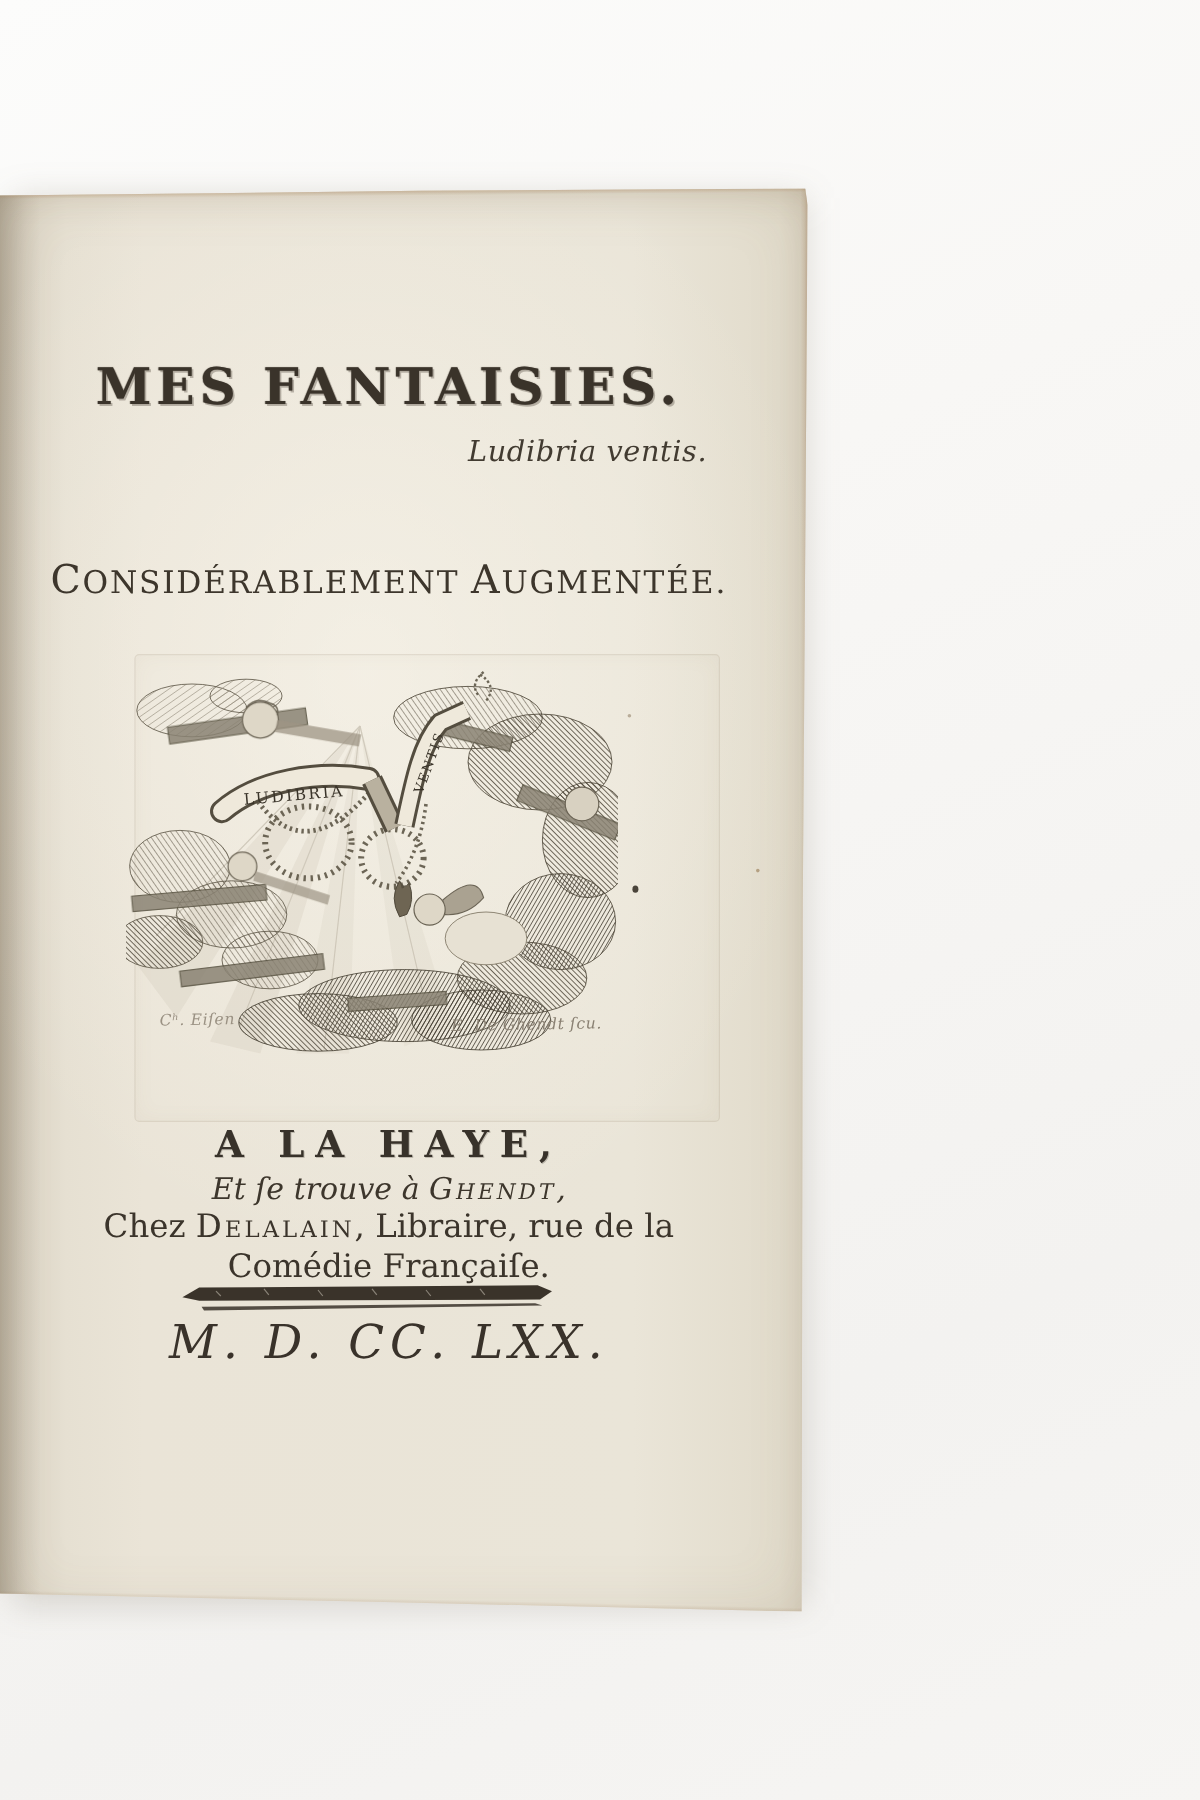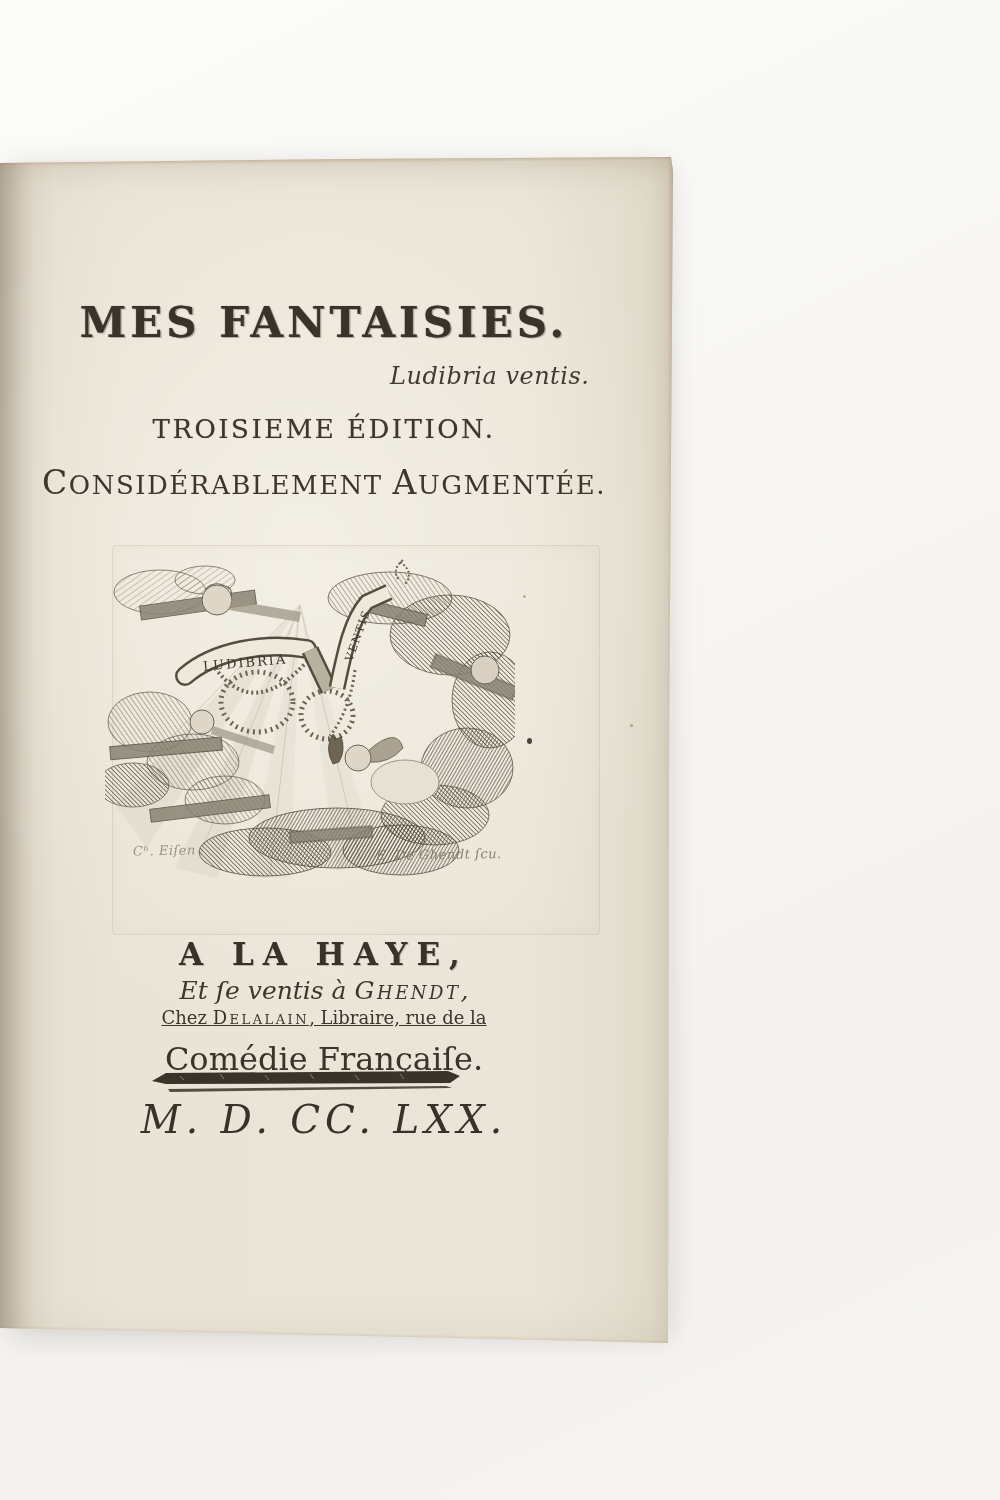--- a/index.html
+++ b/index.html
@@ -32,22 +32,22 @@
   .augmented .bigcap{font-size:33px;letter-spacing:1.5px;}
   .platemark{position:absolute;left:112px;top:390px;width:486px;height:388px;
     border:1px solid rgba(128,108,78,.15);border-radius:4px;
     box-shadow:inset 0 0 18px rgba(128,108,78,.05);}
   .vignette{position:absolute;left:105px;top:395px;width:410px;height:330px;}
   .sig{position:absolute;font-style:italic;color:#8a8173;font-size:13px;transform:rotate(-1deg);letter-spacing:.5px;}
   .sig-left{left:133px;top:688px;color:#9a9183;}
   .sig-right{left:376px;top:692px;}
   .imprint-city{top:781px;font-size:31px;letter-spacing:9px;font-weight:700;color:#38322a;text-shadow:.8px .6px 0 rgba(56,50,42,.25);}
   .imprint-trouve{top:821px;font-size:25px;font-style:italic;color:#3d362c;}
-  .imprint-chez{top:852px;font-size:18px;color:#3b342b;text-decoration:underline;}
-  .imprint-addr2{top:885px;font-size:32px;color:#3b342b;}
+  .imprint-chez{top:852px;font-size:27px;color:#3b342b;}
+  .imprint-addr2{top:885px;font-size:27px;color:#3b342b;}
   .smallcaps{font-variant:small-caps;letter-spacing:2.5px;}
   .rule-svg{position:absolute;left:150px;top:915px;width:312px;height:26px;}
   .pubdate{top:942px;font-size:39px;font-style:italic;letter-spacing:5px;color:#39322a;}
   .speck{position:absolute;border-radius:50%;}
   .speck1{left:527px;top:583px;width:5px;height:6px;background:#4a443a;}
   .speck2{left:630px;top:569px;width:3px;height:3px;background:rgba(150,120,80,.6);}
   .speck3{left:523px;top:440px;width:3px;height:3px;background:rgba(120,100,70,.45);}
   svg text{font-family:"DejaVu Serif","Liberation Serif",serif;}
 </style>
 </head>
@@ -57,21 +57,20 @@
   <div class="page-shadow"></div>
 
   <div class="page">
     <div class="gutter"></div>
     <div class="edge-top"></div>
     <div class="edge-right"></div>
     <div class="edge-bottom"></div>
 
     <div class="centered title">MES FANTAISIES.</div>
     <div class="motto">Ludibria ventis.</div>
-    <div class="centered edition">TROISIEME ÉDITION.</div>
     <div class="centered augmented"><span class="bigcap">C</span><span>ONSIDÉRABLEMENT </span><span class="bigcap">A</span><span>UGMENTÉE.</span></div>
 
     <div class="platemark"></div>
 
     <svg class="vignette" viewBox="0 0 410 330">
       <defs>
         <pattern id="hLight" width="5" height="5" patternUnits="userSpaceOnUse" patternTransform="rotate(55)">
           <line x1="0" y1="0" x2="0" y2="5" stroke="#968e7d" stroke-width="0.9"></line>
         </pattern>
         <pattern id="hMed" width="4" height="4" patternUnits="userSpaceOnUse" patternTransform="rotate(-35)">
@@ -166,21 +165,21 @@
         <path d="M232,138 C240,100 246,70 262,52 L284,42" fill="none" stroke="#efe9db" stroke-width="12"></path>
         <text x="98" y="117" font-size="13" letter-spacing="2" fill="#3a342a" transform="rotate(-5 140 112)">LUDIBRIA</text>
         <text x="-2" y="6" font-size="11" letter-spacing="1.5" fill="#3a342a" transform="translate(242 108) rotate(-70)">VENTIS</text>
       </g>
     </svg>
 
     <div class="sig sig-left">Cʰ. Eiſen</div>
     <div class="sig sig-right">E. De Ghendt ſcu.</div>
 
     <div class="centered imprint-city">A LA HAYE,</div>
-    <div class="centered imprint-trouve"><span>Et ſe ventis à </span><span class="smallcaps">Ghendt</span><span>,</span></div>
+    <div class="centered imprint-trouve"><span>Et ſe trouve à </span><span class="smallcaps">Ghendt</span><span>,</span></div>
     <div class="centered imprint-chez"><span>Chez </span><span class="smallcaps">Delalain</span><span>, Libraire, rue de la</span></div>
     <div class="centered imprint-addr2">Comédie Françaiſe.</div>
 
     <svg class="rule-svg" viewBox="0 0 312 26">
       <polygon points="2,11 16,3 298,1 310,6 300,13 16,14" fill="#3a332a"></polygon>
       <g stroke="#d8d2c4" stroke-width="1" opacity=".5">
         <line x1="30" y1="6" x2="34" y2="10"></line>
           <line x1="70" y1="4" x2="74" y2="9"></line>
         <line x1="115" y1="5" x2="119" y2="10"></line>
           <line x1="160" y1="4" x2="164" y2="9"></line>

